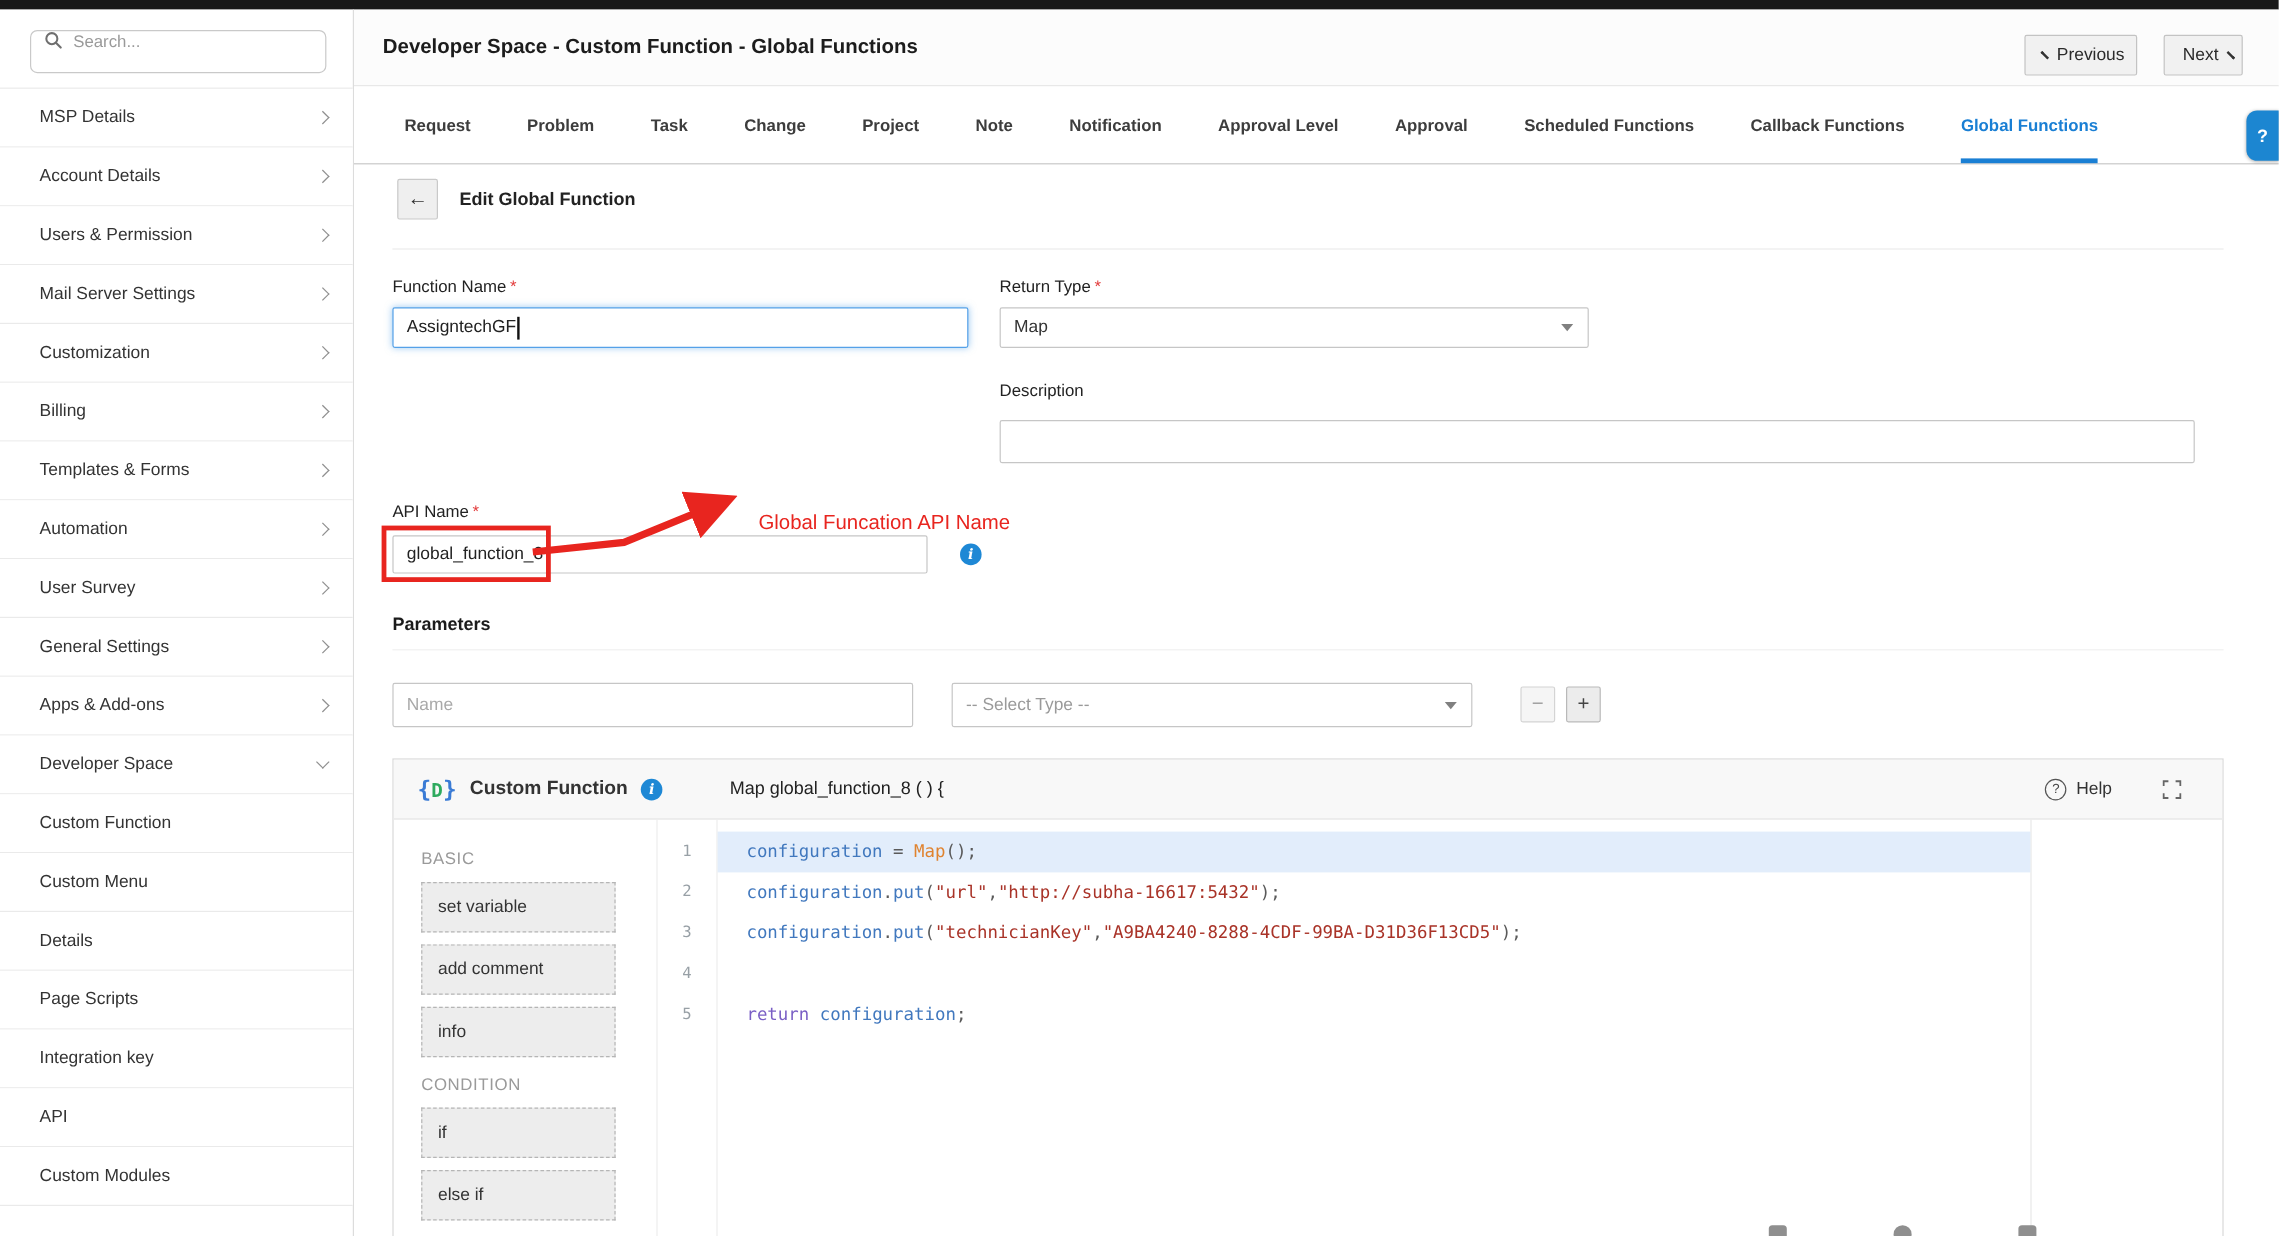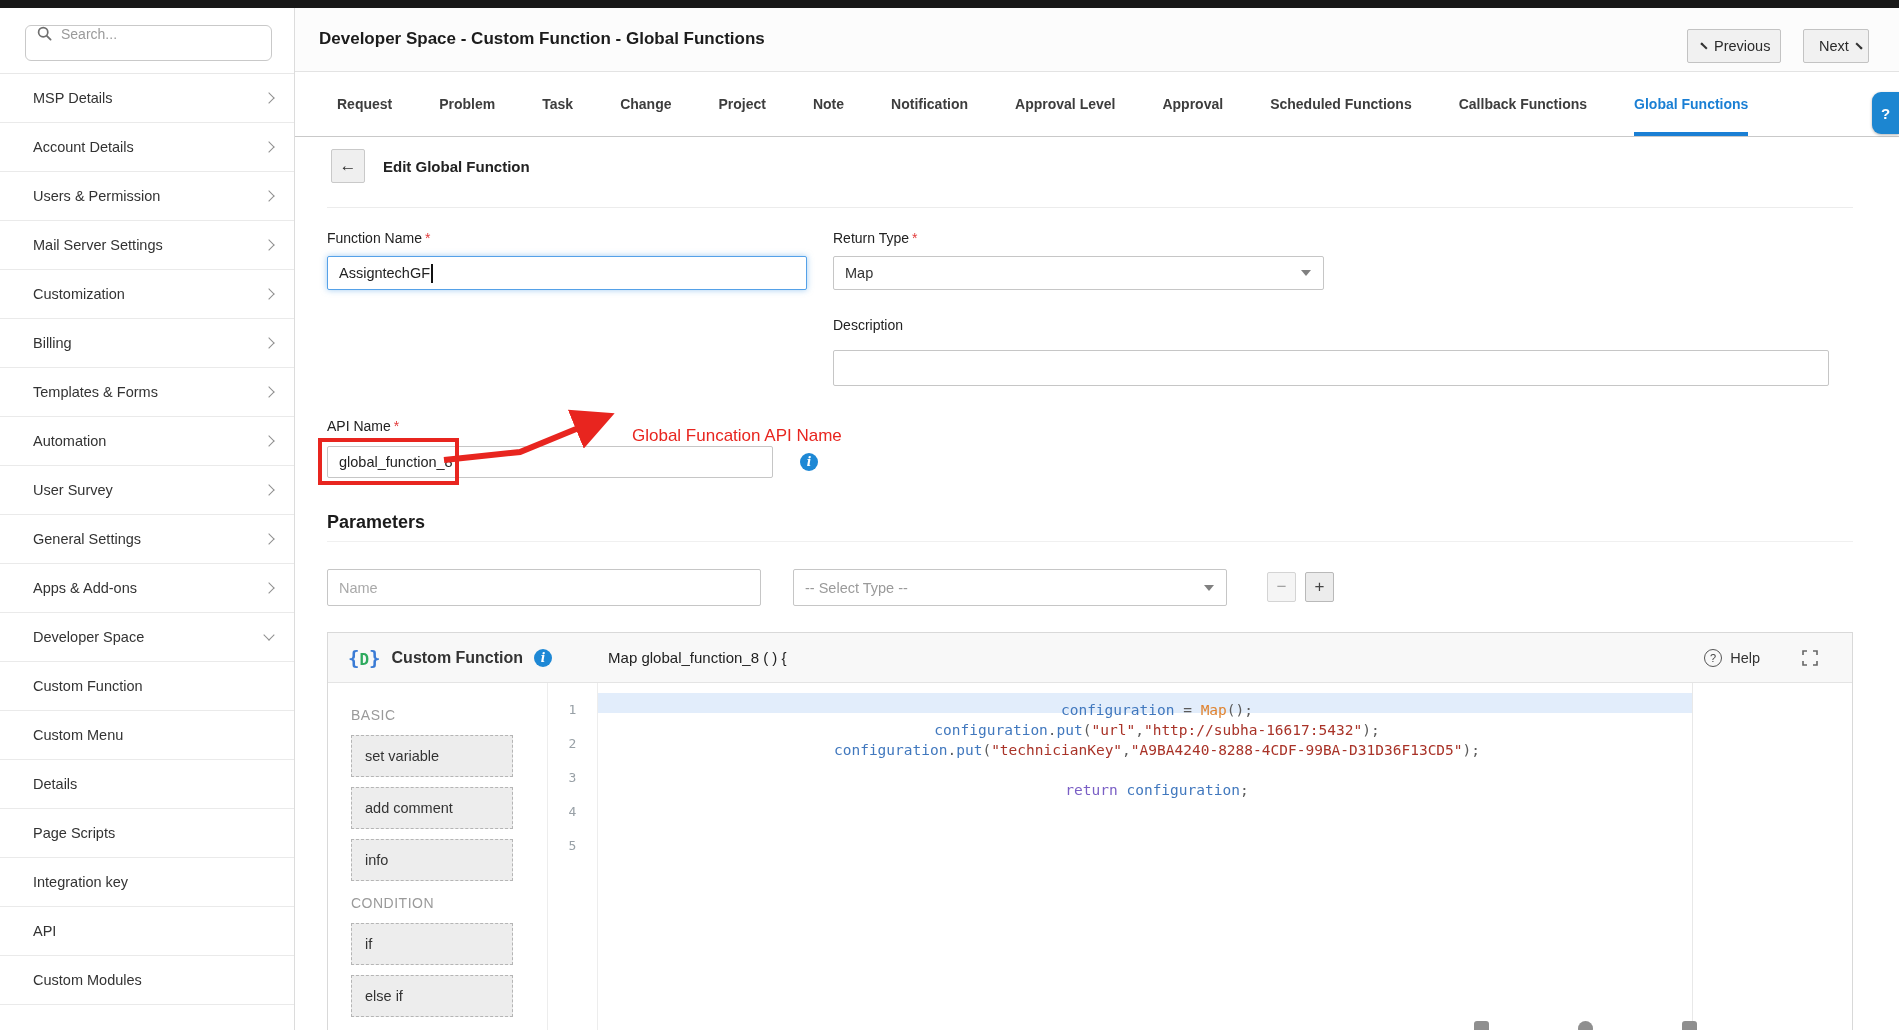--- a/index.html
+++ b/index.html
@@ -80,21 +80,21 @@
   #api-red-rect { left:318px; top:438px; width:141px; height:47px; border:4px solid #e8251f;
                   pointer-events:none; }
   #red-arrow { left:430px; top:400px; width:205px; height:72px; pointer-events:none; }
   #annotation-text { left:632px; top:402px; font-size:17px; color:#e8251f;margin-top:24px; }
   .info-dot { width:18px; height:18px; border-radius:50%; background:#1e88d5; color:#fff;
               display:flex; align-items:center; justify-content:center;
               font:italic bold 12px "DejaVu Serif", serif; cursor:pointer; }
   #api-info { left:800px; top:453px; }
 
   
-  #params-heading { left:327px; top:512px; font-size:18px; font-weight:bold; color:#1b1b1b; }
+  #params-heading { left:327px; top:512px; font-size:15px; font-weight:bold; color:#1b1b1b; }
   #hr2 { left:327px; top:541px; width:1526px; background:#f0f0f0; }
   #param-name { left:327px; top:569px; width:434px; height:37px; color:#a9a9a9; }
   #param-type { left:793px; top:569px; width:434px; height:37px; color:#9a9a9a; cursor:pointer; }
   .sq-btn { position:absolute; top:572px; width:29px; height:30px; border-radius:2px;
             display:flex; align-items:center; justify-content:center; font-size:17px; cursor:pointer; }
   #minus-btn { left:1267px; background:#f5f5f5; border:1px solid #d4d4d4; color:#9f9f9f; }
   #plus-btn  { left:1305px; background:#ececec; border:1px solid #b9b9b9; color:#444; }
 
   
   #panel { left:327px; top:632px; width:1526px; height:400px; border:1px solid #d9d9d9;
@@ -115,21 +115,21 @@
   .palette-label.second { margin-top:14px; }
   .palette-btn { width:162px; height:42px; background:#ededed; border:1px dashed #b5b5b5;
                  display:flex; align-items:center; padding-left:13px; font-size:14.5px; color:#333;
                  margin-bottom:10px; cursor:grab; }
   .gutter { width:51px; border-left:1px solid #ededed; border-right:1px solid #ededed;
             padding-top:10px; text-align:center; }
   .gutter div { height:34px; line-height:34px; font-size:13px; color:#98a0a6;
                 font-family:"DejaVu Sans Mono", monospace; }
   #code-lines { width:1095px; padding-top:10px; border-right:1px solid #e8e8e8;
                 font-family:"DejaVu Sans Mono", monospace; font-size:14.5px; }
-  .code-line { height:20px; line-height:34px; padding-left:24px; white-space:pre;text-align:center; }
+  .code-line { height:34px; line-height:34px; padding-left:24px; white-space:pre; }
   .code-line.hl { background:#e2edfb; }
   .tok-id{color:#4178be} .tok-op{color:#5a5a5a} .tok-cls{color:#e0832f}
   .tok-str{color:#a93328} .tok-kw{color:#7a5fc5} .tok-pl{color:#333}
   .right-space { flex:1; }
   #footer-icons { position:absolute; left:1146px; top:388px; display:flex; gap:89px; }
   .f-ico { width:15px; height:15px; background:#8f8f8f; border-radius:50%; }
   .f-ico.sq { border-radius:3px; }
 </style>
 </head>
 <body>

